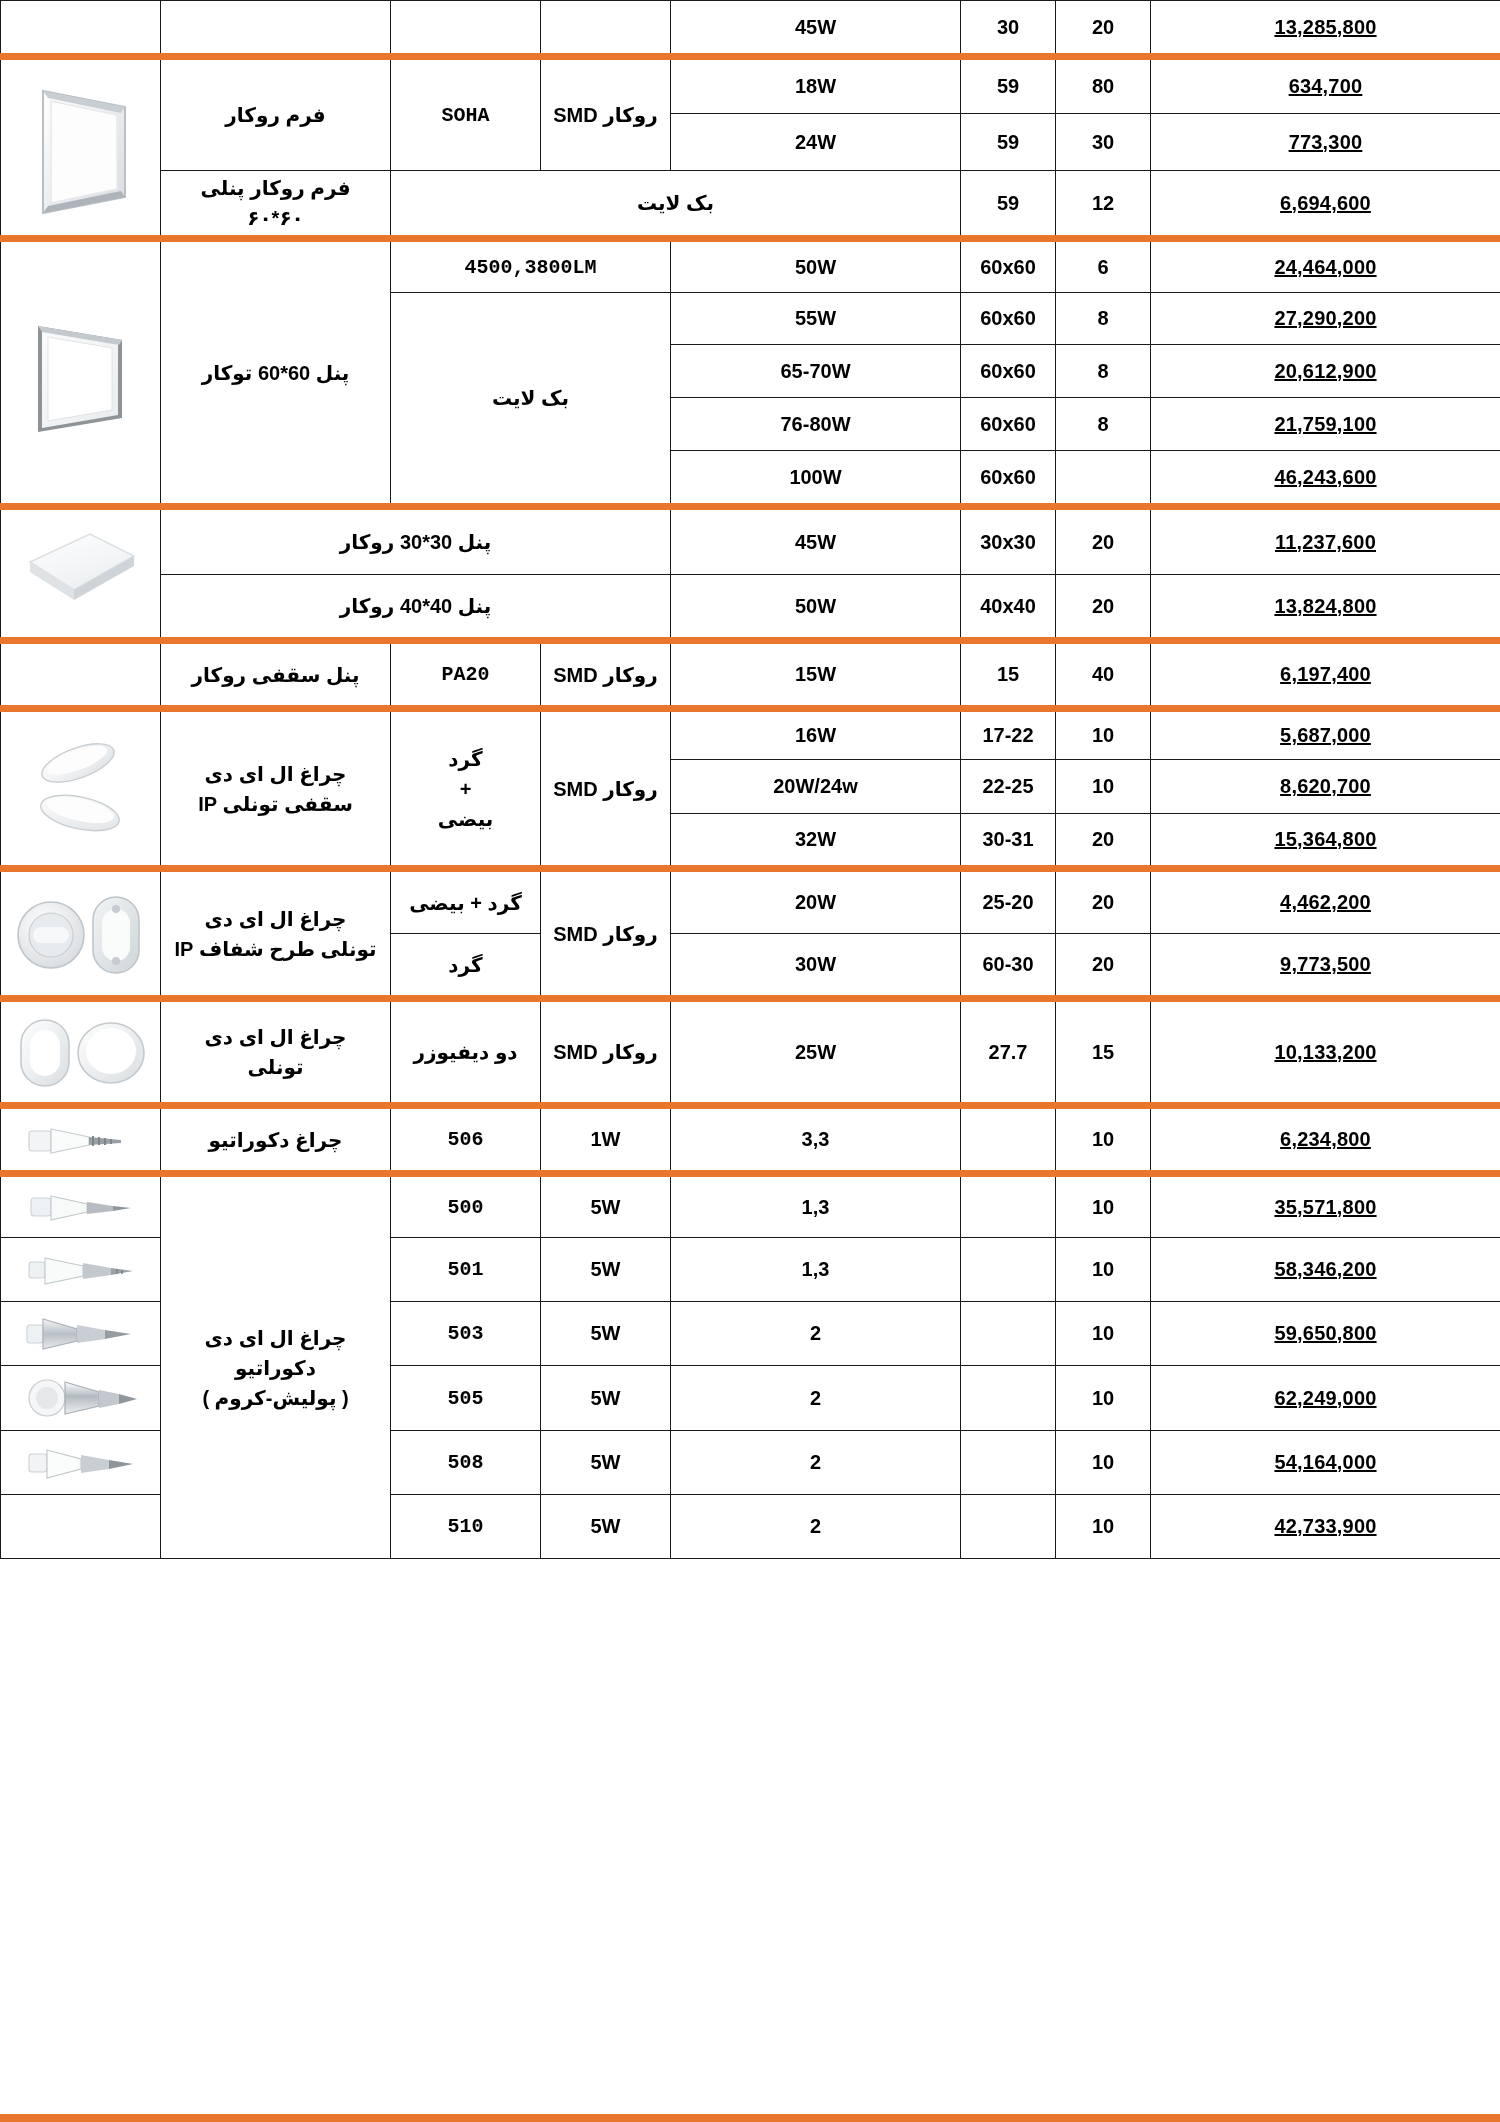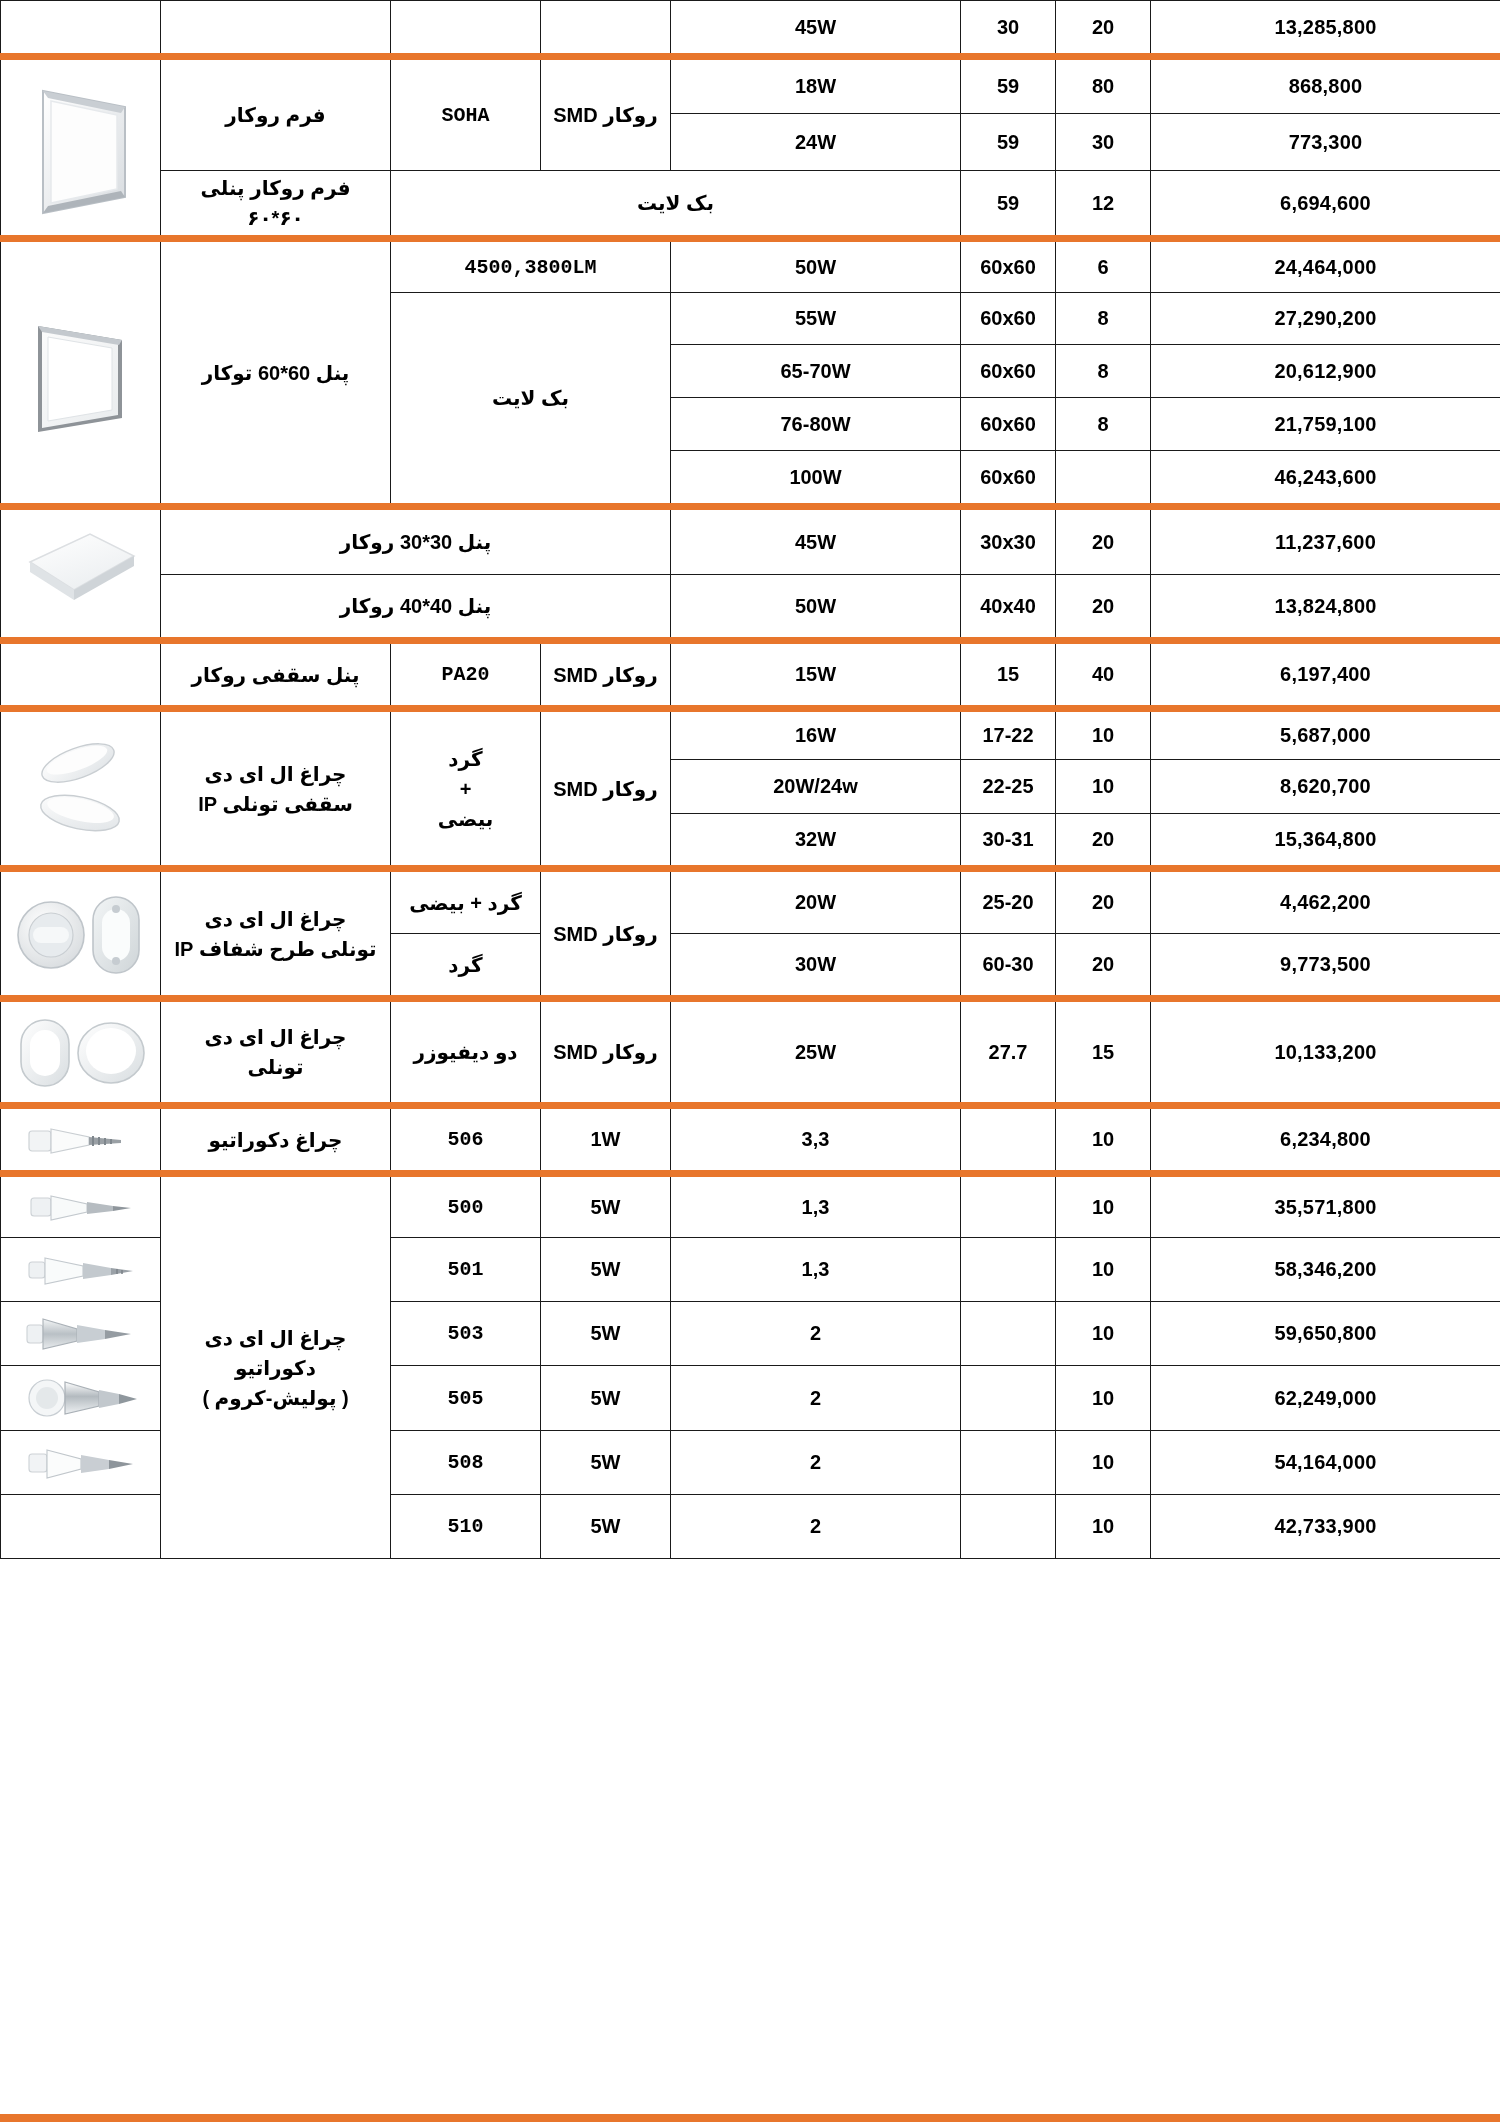--- a/index.html
+++ b/index.html
@@ -40,20 +40,21 @@
   col.c-type{width:130px;}
   col.c-watt{width:290px;}
   col.c-size{width:95px;}
   col.c-ctn{width:95px;}
   col.c-price{width:350px;}
 
   td.price{
     background:#fdf1cf;
     font-size:22px;
     letter-spacing:.2px;
+    text-decoration:underline;
   }
   td.fa{
     font-size:21px;
     line-height:1.5;
     margin-left:36px;
   }
   td.fa-sm{font-size:19px;line-height:1.5;}
   td.en{font-size:21px;font-family:Liberation Mono, monospace;}
   td.watt{font-size:22px;}
   td.imgcell{
@@ -104,21 +105,21 @@
     <td>20</td>
     <td>30</td>
     <td class="watt">45W</td>
     <td></td>
     <td></td>
     <td></td>
     <td class="imgcell"></td>
   </tr>
 
   <tr class="grp" style="height:57px">
-    <td class="price">868,800</td>
+    <td class="price">634,700</td>
     <td>80</td>
     <td>59</td>
     <td class="watt">18W</td>
     <td class="fa" rowspan="2">روکار SMD</td>
     <td class="en" rowspan="2">SOHA</td>
     <td class="fa" rowspan="2">فرم روکار</td>
     <td class="imgcell" rowspan="3">
       <div class="art">
         <svg width="120" height="150" viewBox="0 0 120 150">
           <defs>

